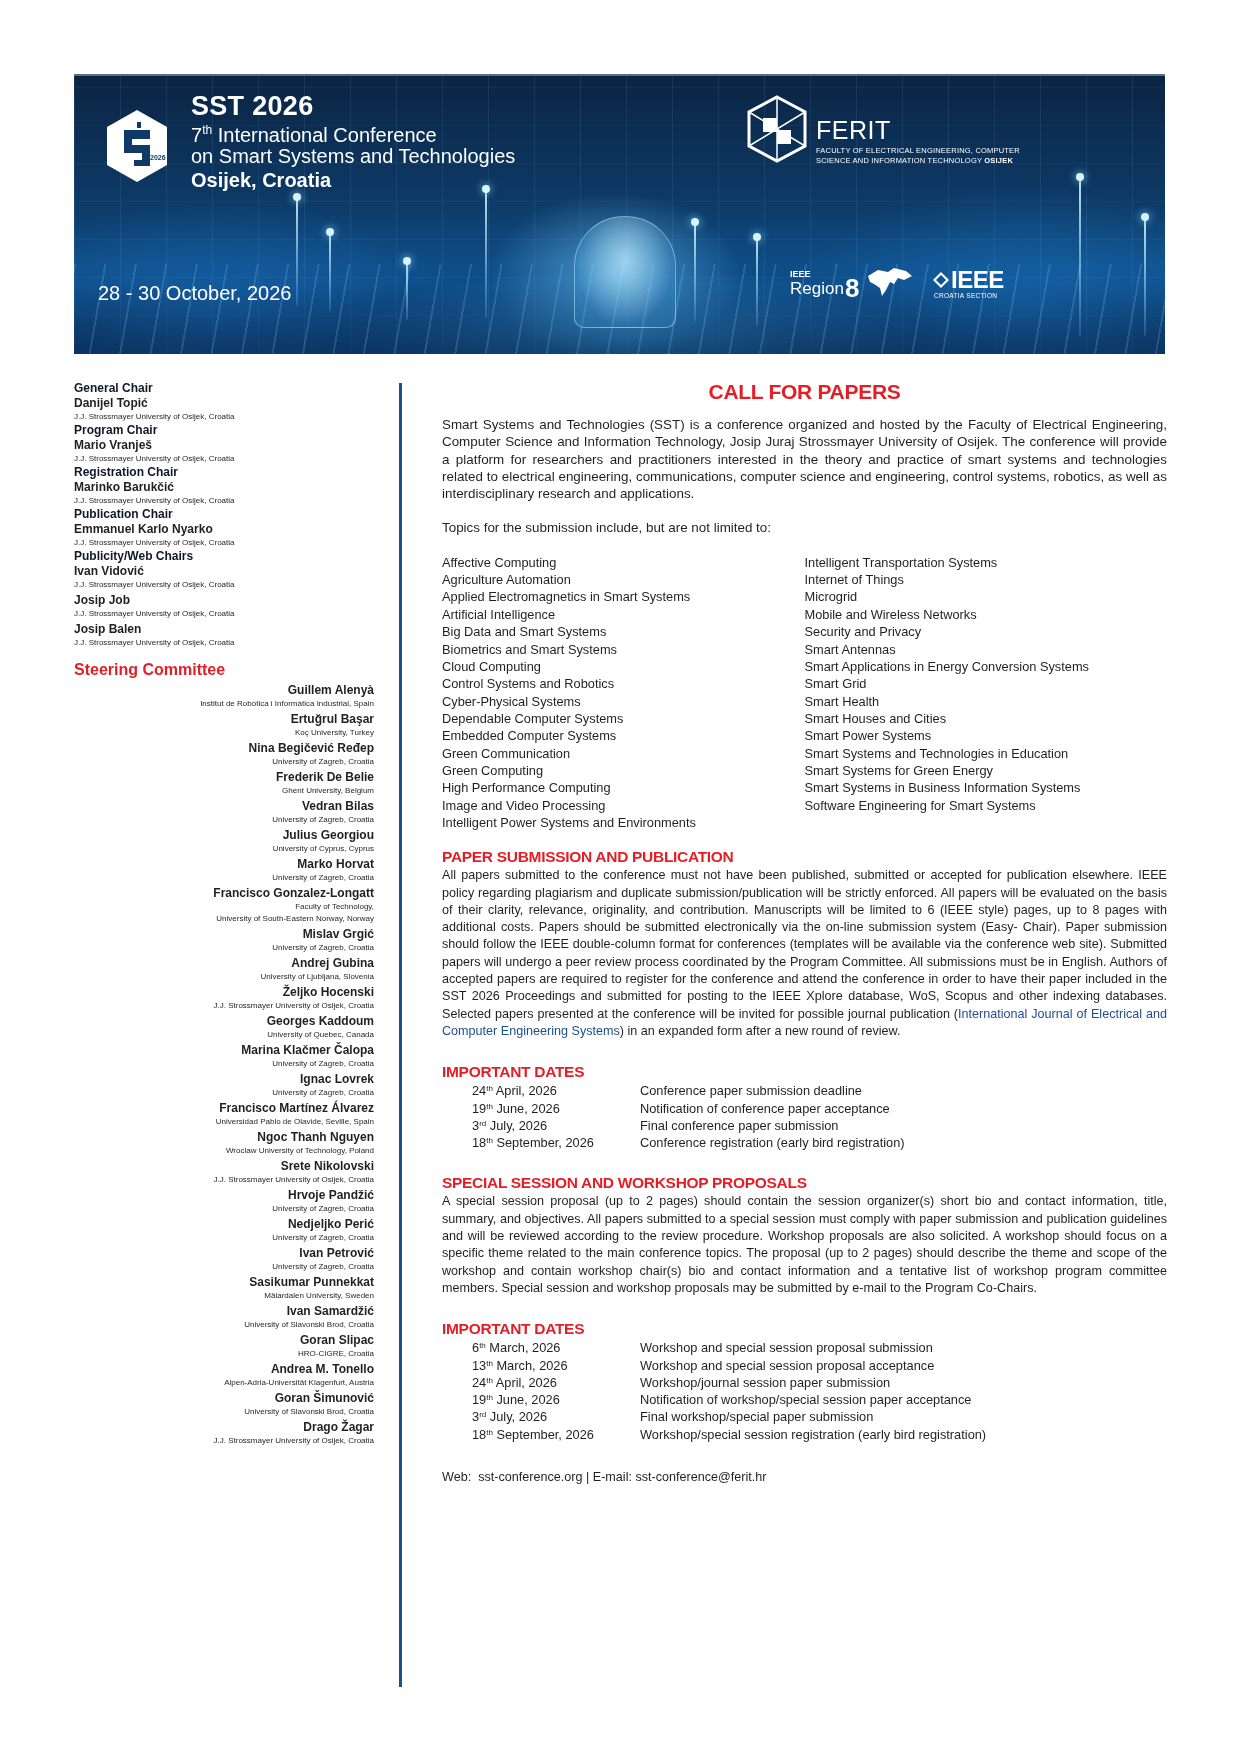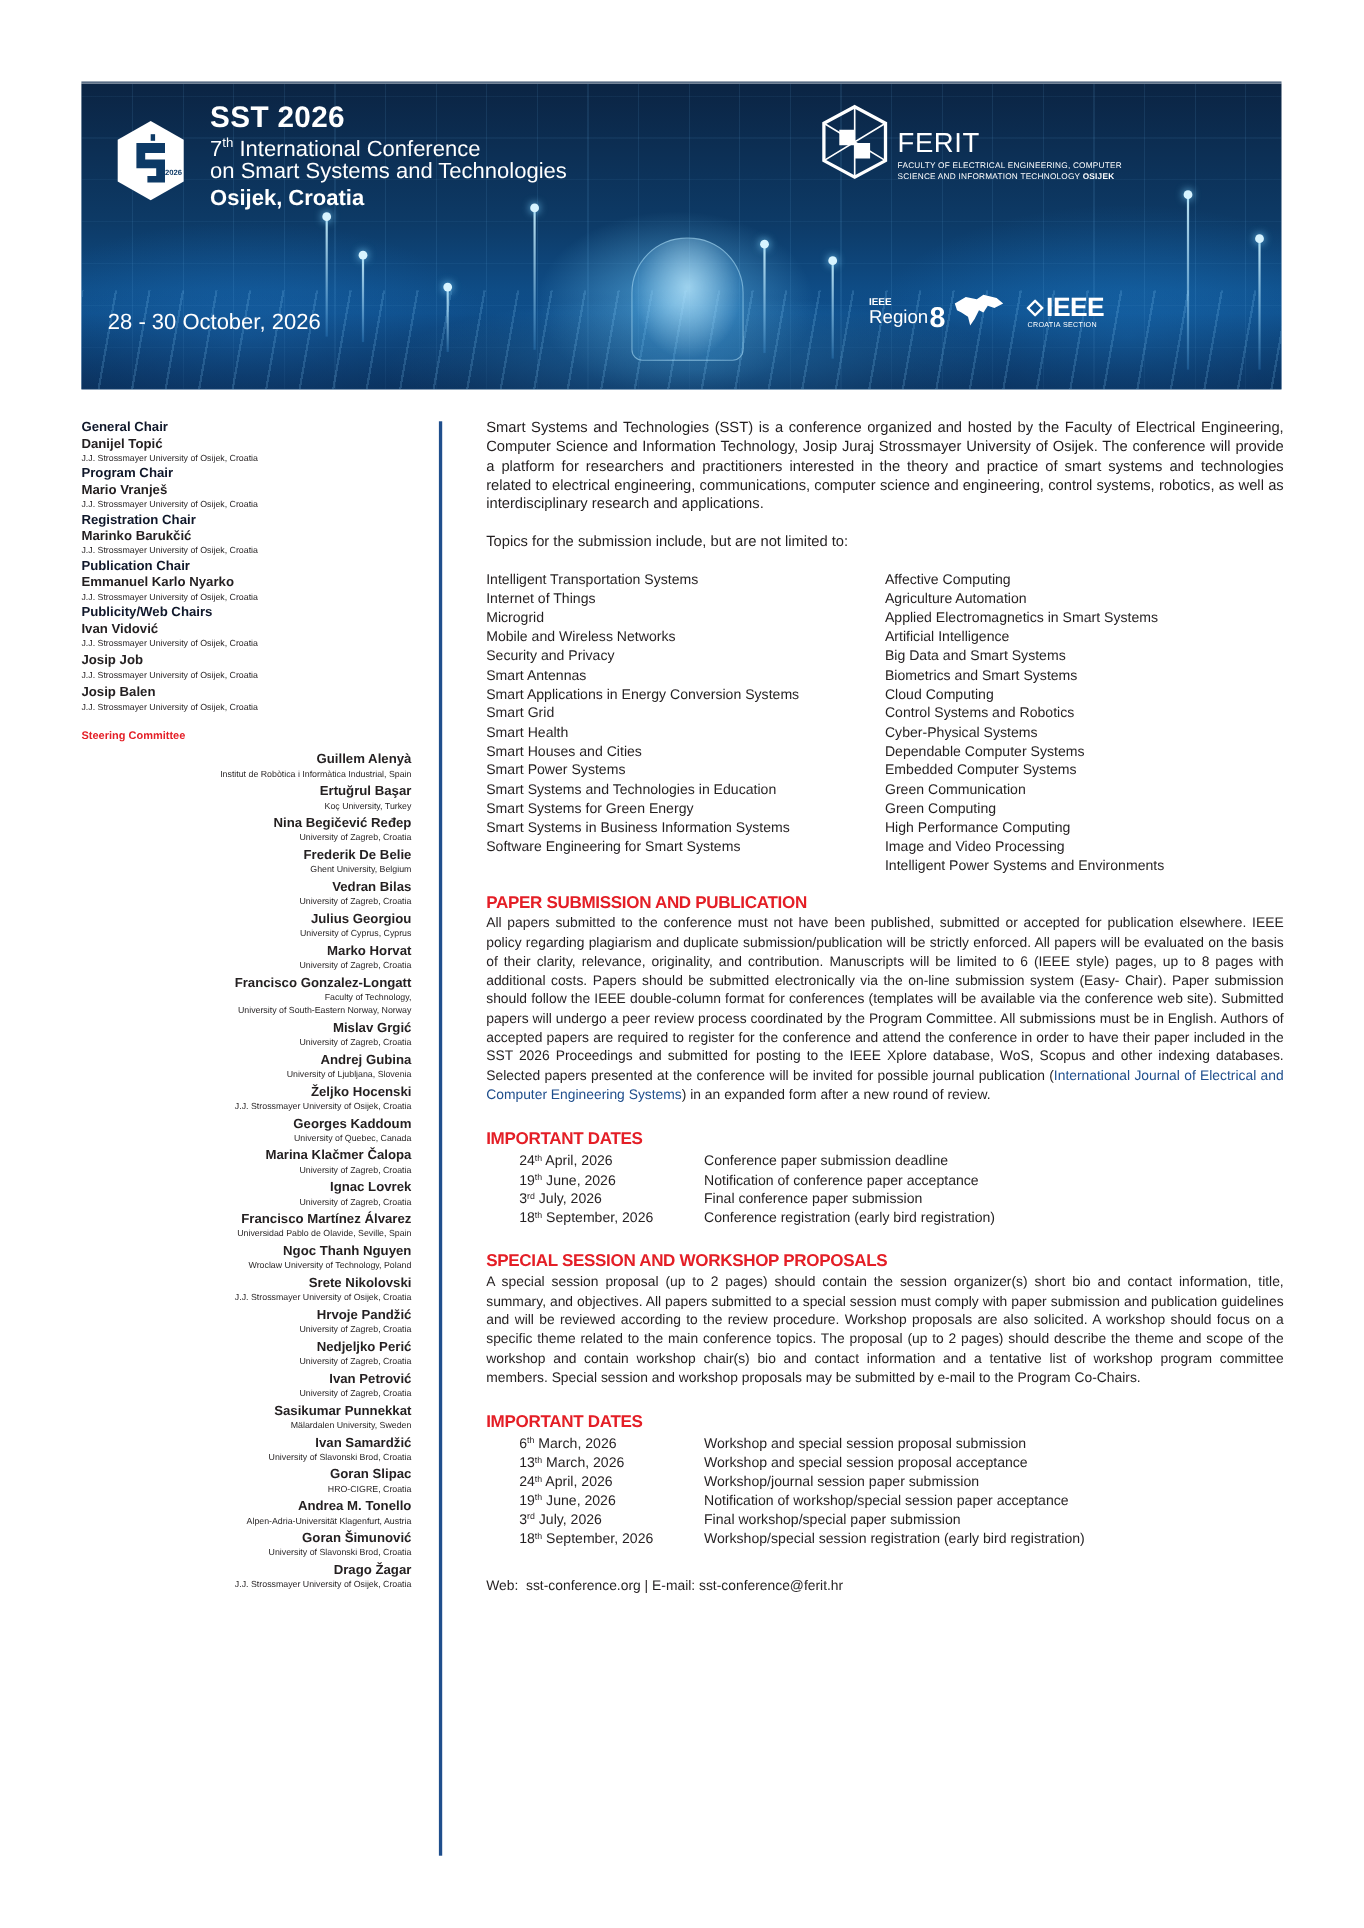--- a/index.html
+++ b/index.html
@@ -49,21 +49,21 @@
   .r8-map { position:absolute; left:790px; top:190px; width:50px; height:32px; }
   .ieee-diamond { position:absolute; left:859px; top:196px; width:16px; height:16px; }
   .ieee-word { position:absolute; left:877px; top:190px; color:#ffffff; font-size:24px; font-weight:bold; letter-spacing:-0.5px; }
   .ieee-sec { position:absolute; left:860px; top:216px; color:#ffffff; font-size:6.5px; letter-spacing:0.3px; }
 
   
   .left { position:absolute; left:74px; top:380px; width:300px; }
   .role { color:#0f172a; font-weight:bold; font-size:12px; line-height:15px; margin-top:1px; }
   .pname { color:#231f20; font-weight:bold; font-size:12px; line-height:15px; }
   .aff { color:#231f20; font-size:8px; line-height:11px; margin-bottom:1px; }
-  .sc-title { color:#e41e26; font-weight:bold; font-size:10px; line-height:15px; margin-top:14px; margin-bottom:6px; }
+  .sc-title { color:#e41e26; font-weight:bold; font-size:16px; line-height:15px; margin-top:14px; margin-bottom:6px; }
   .sc-item { margin-bottom:3px;text-align:right; }
 
   .divider { position:absolute; left:399px; top:383px; width:3px; height:1304px; background:#1f4e8c; }
 
   
   .right { position:absolute; left:442px; top:380px; width:725px; font-size:13.4px; line-height:17.3px; color:#231f20; }
   .cfp { text-align:center; color:#e41e26; font-weight:bold; font-size:21px; line-height:24px; margin-top:0px; margin-bottom:12px; letter-spacing:-0.3px; }
   .intro { text-align:justify; margin:0; }
   .topics-lead { margin-top:17px; margin-bottom:17px; }
   .topics { display:flex; }
@@ -274,58 +274,59 @@
       <div class="sc-item">
         <div class="pname">Drago Žagar</div>
         <div class="aff">J.J. Strossmayer University of Osijek, Croatia</div>
       </div>
     </div>
 </div>
 
 <div class="divider"></div>
 
 <div class="right">
+  <div class="cfp">CALL FOR PAPERS</div>
   <p class="intro">Smart Systems and Technologies (SST) is a conference organized and hosted by the Faculty of Electrical Engineering, Computer Science and Information Technology, Josip Juraj Strossmayer University of Osijek. The conference will provide a platform for researchers and practitioners interested in the theory and practice of smart systems and technologies related to electrical engineering, communications, computer science and engineering, control systems, robotics, as well as interdisciplinary research and applications.</p>
   <div class="topics-lead">Topics for the submission include, but are not limited to:</div>
   <div class="topics">
-    <div class="col" id="topics2">
-        <div>Intelligent Transportation Systems</div>
-        <div>Internet of Things</div>
-        <div>Microgrid</div>
-        <div>Mobile and Wireless Networks</div>
-        <div>Security and Privacy</div>
-        <div>Smart Antennas</div>
-        <div>Smart Applications in Energy Conversion Systems</div>
-        <div>Smart Grid</div>
-        <div>Smart Health</div>
-        <div>Smart Houses and Cities</div>
-        <div>Smart Power Systems</div>
-        <div>Smart Systems and Technologies in Education</div>
-        <div>Smart Systems for Green Energy</div>
-        <div>Smart Systems in Business Information Systems</div>
-        <div>Software Engineering for Smart Systems</div>
-      </div>
     <div class="col" id="topics1">
         <div>Affective Computing</div>
         <div>Agriculture Automation</div>
         <div>Applied Electromagnetics in Smart Systems</div>
         <div>Artificial Intelligence</div>
         <div>Big Data and Smart Systems</div>
         <div>Biometrics and Smart Systems</div>
         <div>Cloud Computing</div>
         <div>Control Systems and Robotics</div>
         <div>Cyber-Physical Systems</div>
         <div>Dependable Computer Systems</div>
         <div>Embedded Computer Systems</div>
         <div>Green Communication</div>
         <div>Green Computing</div>
         <div>High Performance Computing</div>
         <div>Image and Video Processing</div>
         <div>Intelligent Power Systems and Environments</div>
       </div>
+    <div class="col" id="topics2">
+        <div>Intelligent Transportation Systems</div>
+        <div>Internet of Things</div>
+        <div>Microgrid</div>
+        <div>Mobile and Wireless Networks</div>
+        <div>Security and Privacy</div>
+        <div>Smart Antennas</div>
+        <div>Smart Applications in Energy Conversion Systems</div>
+        <div>Smart Grid</div>
+        <div>Smart Health</div>
+        <div>Smart Houses and Cities</div>
+        <div>Smart Power Systems</div>
+        <div>Smart Systems and Technologies in Education</div>
+        <div>Smart Systems for Green Energy</div>
+        <div>Smart Systems in Business Information Systems</div>
+        <div>Software Engineering for Smart Systems</div>
+      </div>
   </div>
 
   <div style="height:16px"></div>
   <div class="sec-h">PAPER SUBMISSION AND PUBLICATION</div>
   <p class="para"><span>All papers submitted to the conference must not have been published, submitted or accepted for publication elsewhere. IEEE policy regarding plagiarism and duplicate submission/publication will be strictly enforced. All papers will be evaluated on the basis of their clarity, relevance, originality, and contribution. Manuscripts will be limited to 6 (IEEE style) pages, up to 8 pages with additional costs. Papers should be submitted electronically via the on-line submission system (Easy- Chair). Paper submission should follow the IEEE double-column format for conferences (templates will be available via the conference web site). Submitted papers will undergo a peer review process coordinated by the Program Committee. All submissions must be in English. Authors of accepted papers are required to register for the conference and attend the conference in order to have their paper included in the SST 2026 Proceedings and submitted for posting to the IEEE Xplore database, WoS, Scopus and other indexing databases. Selected papers presented at the conference will be invited for possible journal publication (</span><span class="link">International Journal of Electrical and Computer Engineering Systems</span><span>) in an expanded form after a new round of review.</span></p>
 
   <div style="height:22px"></div>
   <div class="sec-h">IMPORTANT DATES</div>
   <div class="dates" id="dates1">
       <div class="row">

